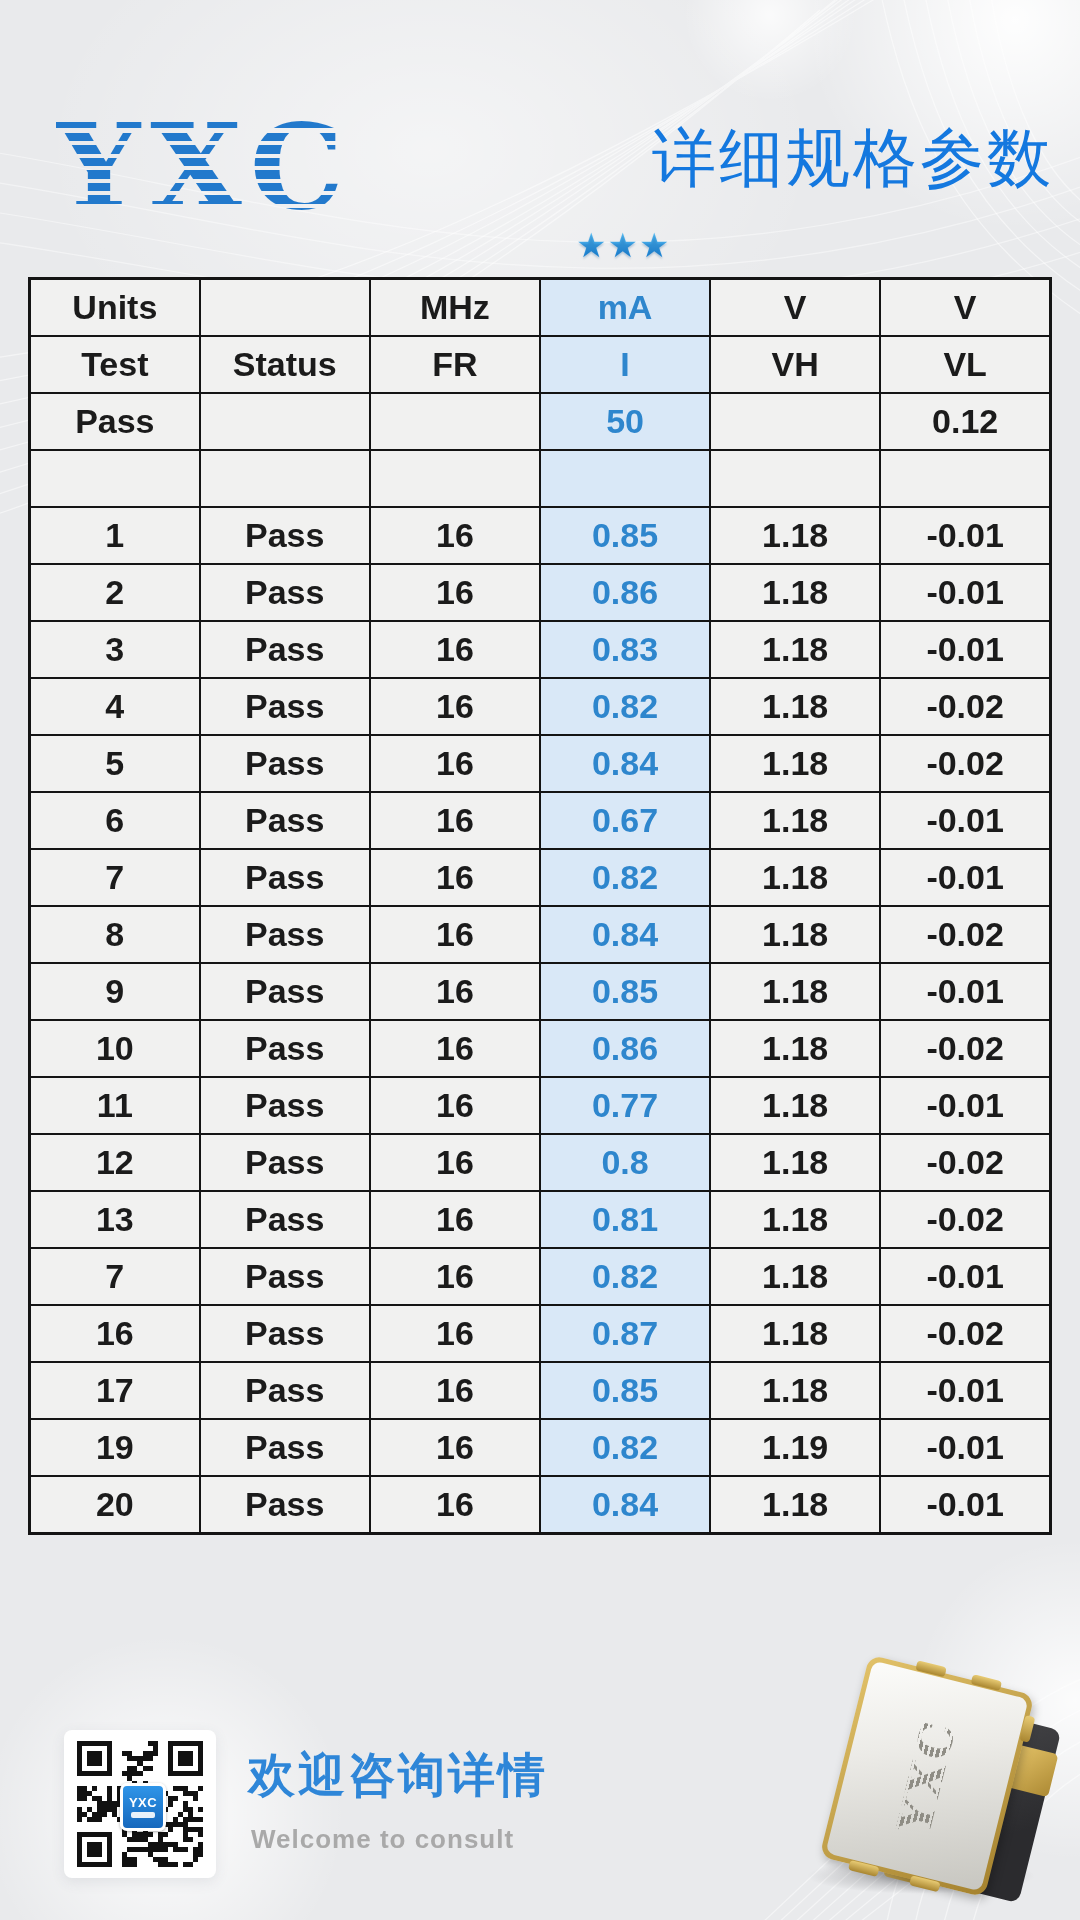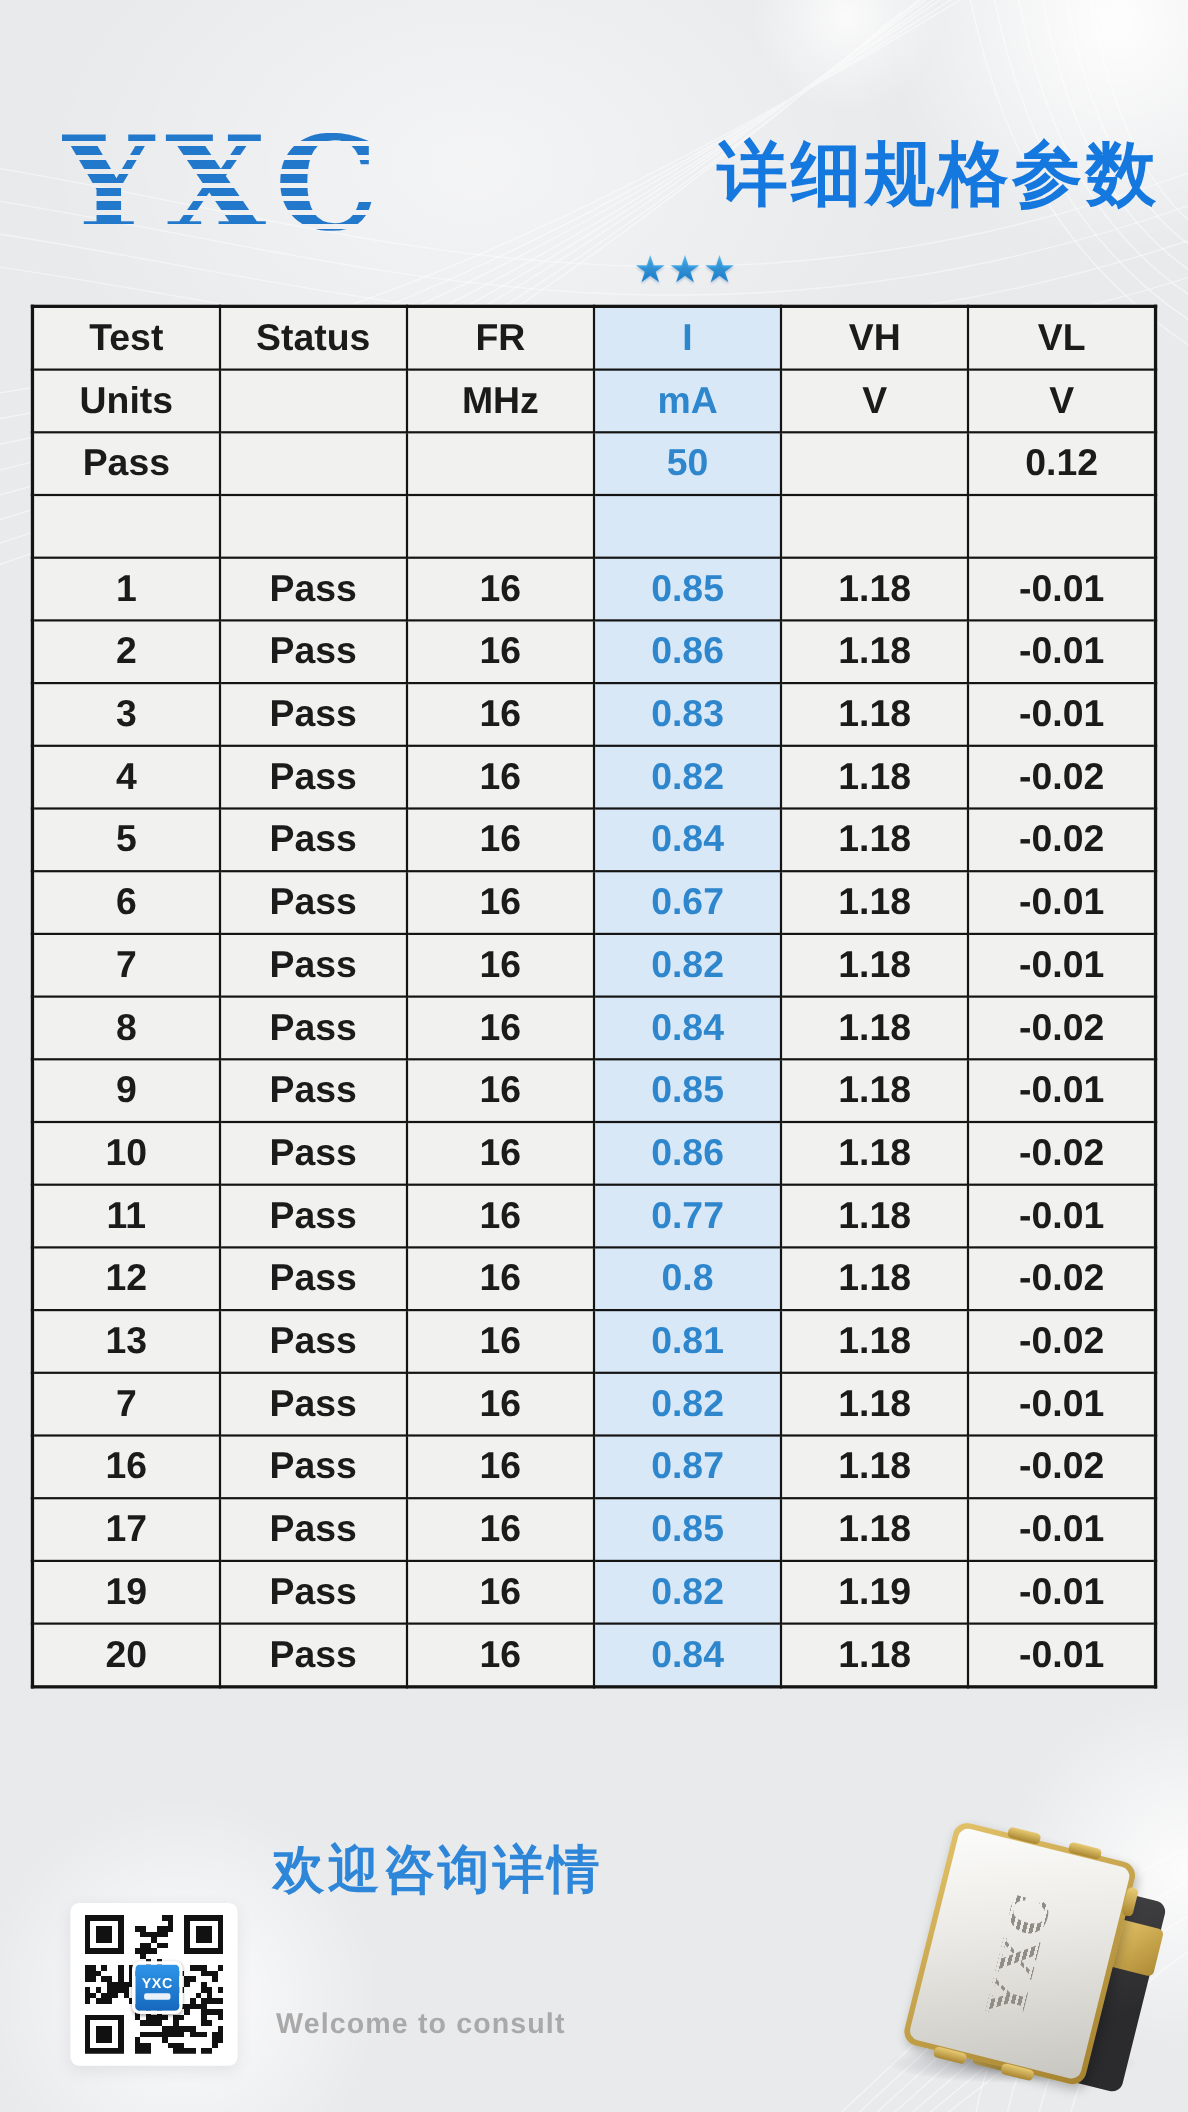--- a/index.html
+++ b/index.html
@@ -19,21 +19,21 @@
   
   .logo{
     position:absolute;left:56px;top:108px;
     font-family:"DejaVu Serif","Liberation Serif",serif;font-weight:bold;
     font-size:118px;line-height:1;letter-spacing:10px;
     background:repeating-linear-gradient(180deg,#2279cc 0 8px,rgba(0,0,0,0) 8px 12.5px);
     -webkit-background-clip:text;background-clip:text;color:transparent;
   }
   .title{
     position:absolute;top:122px;right:26px;
-    font-size:64px;font-weight:bold;color:#1478df;letter-spacing:3px;line-height:1.15;
+    font-size:64px;font-weight:normal;color:#1478df;letter-spacing:3px;line-height:1.15;
   }
   .stars{position:absolute;left:576px;top:228px;font-size:34px;letter-spacing:1px;line-height:1;}
   .stars span{
     background:linear-gradient(180deg,#62c4f5 10%,#1a84d8 85%);
     -webkit-background-clip:text;background-clip:text;color:transparent;
     text-shadow:0 2px 2px rgba(13,84,150,.25);
   }
 
   
   table.spec{
@@ -55,21 +55,21 @@
   }
   .qr-card svg{position:absolute;left:12px;top:11px;width:128px;height:126px;}
   .qr-badge{
     position:absolute;left:56px;top:53px;width:40px;height:42px;
     background:linear-gradient(180deg,#2f95e8,#1668bd);border:3px solid #fff;border-radius:7px;
     box-shadow:0 1px 3px rgba(0,0,0,.35);
     display:flex;flex-direction:column;align-items:center;justify-content:center;gap:3px;
   }
   .qr-badge .yxc{color:#fff;font-size:13px;font-weight:bold;line-height:1;letter-spacing:.5px;}
   .qr-badge .bar{width:24px;height:6px;border-radius:2px;background:rgba(255,255,255,.9);}
-  .cta-cn{position:absolute;left:248px;top:1668px;font-size:47px;font-weight:bold;color:#2e86d8;letter-spacing:3px;}
+  .cta-cn{position:absolute;left:248px;top:1744px;font-size:47px;font-weight:bold;color:#2e86d8;letter-spacing:3px;}
   .cta-en{position:absolute;left:251px;top:1824px;font-size:26px;font-weight:bold;color:#a9a9a9;letter-spacing:1px;}
 
   
   .chip{position:absolute;left:836px;top:1668px;width:240px;height:250px;}
   .chip-shadow{position:absolute;left:-30px;top:190px;width:230px;height:36px;border-radius:50%;
     background:radial-gradient(ellipse at center,rgba(40,40,45,.38),rgba(40,40,45,0) 70%);}
   .chip-base{
     position:absolute;left:58px;top:42px;width:148px;height:178px;border-radius:10px;
     background:linear-gradient(150deg,#4c4c4f,#2b2b2e 70%);transform:rotate(14deg);
   }
@@ -146,34 +146,34 @@
   </svg>
 
   <div class="logo">YXC</div>
   <div class="title">详细规格参数</div>
 
   <div class="stars"><span>★</span><span>★</span><span>★</span></div>
 
   <table class="spec">
       <tbody>
         <tr>
+          <td>Units</td>
+          <td></td>
+          <td>MHz</td>
+          <td class="hi">mA</td>
+          <td>V</td>
+          <td>V</td>
+        </tr>
+        <tr>
           <td>Test</td>
           <td>Status</td>
           <td>FR</td>
           <td class="hi">I</td>
           <td>VH</td>
           <td>VL</td>
-        </tr>
-        <tr>
-          <td>Units</td>
-          <td></td>
-          <td>MHz</td>
-          <td class="hi">mA</td>
-          <td>V</td>
-          <td>V</td>
         </tr>
         <tr>
           <td>Pass</td>
           <td></td>
           <td></td>
           <td class="hi">50</td>
           <td></td>
           <td>0.12</td>
         </tr>
         <tr>

